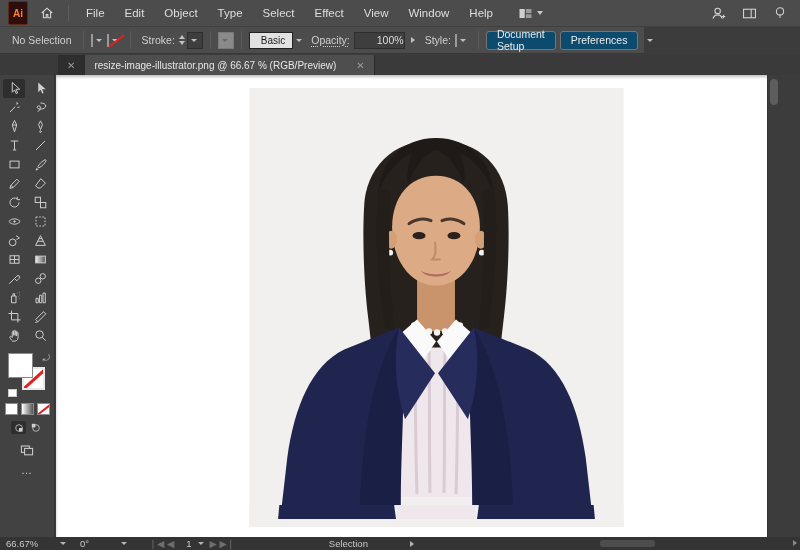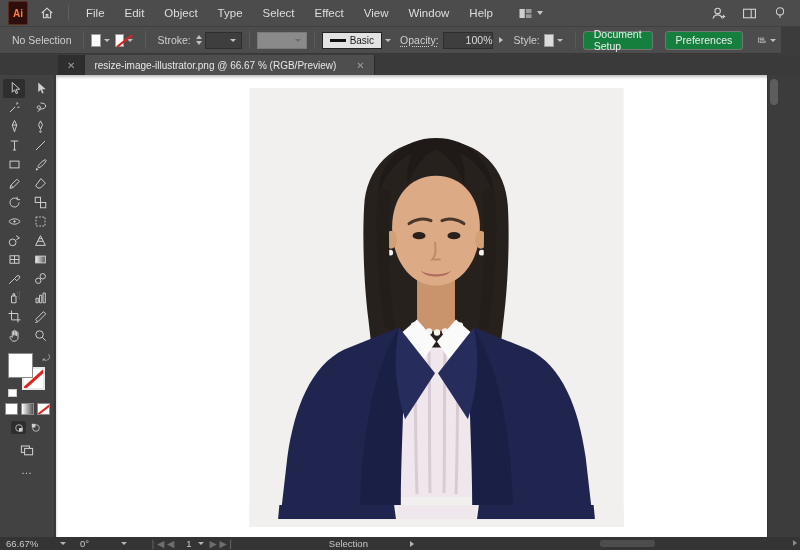--- a/index.html
+++ b/index.html
@@ -16,21 +16,21 @@
   .home-btn { width:26px; height:27px; display:flex; align-items:center; justify-content:center; }
   .mb-sep { width:1px; height:16px; background:#5e5e5e; margin:0 8px; }
   .menus { display:flex; align-items:center; gap:2px; }
   .menu-item { padding:0 9px; font-size:11.5px; color:#dedede; line-height:27px; cursor:default; }
   .workspace-btn { display:flex; align-items:center; gap:4px; margin-left:10px; padding:0 6px; height:27px; }
   .mb-right { margin-left:auto; display:flex; align-items:center; gap:14px; padding-right:12px; }
   .chev { width:0; height:0; border-left:3.5px solid transparent; border-right:3.5px solid transparent;
           border-top:4px solid #c8c8c8; display:inline-block; }
 
   
-  .controlbar { position:absolute; top:27px; left:0; width:781px; height:27px; background:#4c4c4c;
+  .controlbar { position:absolute; top:27px; left:0; width:644px; height:27px; background:#4c4c4c;
                 display:flex; align-items:center; font-size:10.5px; border-bottom:1px solid #383838; }
   .cb-sep { width:1px; height:18px; background:#3e3e3e; border-right:1px solid #5a5a5a; margin:0 7px; }
   .cb-label { color:#cfcfcf; margin:0 4px; white-space:nowrap; }
   .swatch { width:15px; height:13px; border:1px solid #9a9a9a; background:#fff; position:relative; }
   .swatch.none:after { content:""; position:absolute; left:-1px; top:5px; width:19px; height:2px;
                        background:#d22; transform:rotate(-38deg); }
   .chev-sm { width:0; height:0; border-left:3px solid transparent; border-right:3px solid transparent;
              border-top:3.5px solid #c0c0c0; margin:0 5px 0 3px; }
   .stepper { width:13px; height:16px; display:flex; flex-direction:column; align-items:center;
              justify-content:center; gap:2px; margin-right:2px; }
@@ -42,22 +42,22 @@
             justify-content:flex-end; }
   .dd-box.disabled { background:#8a8a8a; border-color:#7a7a7a; }
   .brush-field { height:17px; width:88px; background:#e2e2e2; border:1px solid #222; display:flex;
                  align-items:center; padding:0 7px; gap:4px; }
   .brush-line { flex:1; height:3px; background:#111; }
   .brush-name { color:#1a1a1a; font-size:10px; }
   .opacity-field { height:17px; width:52px; background:#3e3e3e; border:1px solid #2e2e2e; color:#dcdcdc;
                    display:flex; align-items:center; padding-left:22px; }
   .chev-right { width:0; height:0; border-top:3.5px solid transparent; border-bottom:3.5px solid transparent;
                 border-left:4px solid #c0c0c0; margin:0 6px; }
-  .cb-btn { height:19px; padding:0 10px; background:#15803d; border:1px solid #757575; border-radius:3px;
-            color:#ececec; font-size:10.5px; display:flex; align-items:center; margin-right:12px; cursor:default; }
+  .cb-btn { height:19px; padding:0 10px; background:#0c4a6e; border:1px solid #757575; border-radius:3px;
+            color:#ececec; font-size:10.5px; display:flex; align-items:center; margin-right:4px; cursor:default; }
 
   
   .tabbar { position:absolute; top:55px; left:0; width:800px; height:20px; background:#3a3a3a;
             display:flex; align-items:flex-end; padding-left:58px; }
   .tab { height:20px; display:flex; align-items:center; padding:0 9px; font-size:10px; gap:9px;
          border-right:1px solid #2a2a2a; cursor:default; white-space:nowrap; }
   .tab.inactive { background:#2e2e2e; color:#999; }
   .tab.active { background:#4e4e4e; color:#e6e6e6;gap:20px; }
   .tab-close { font-size:10px; color:#9a9a9a; }
 

